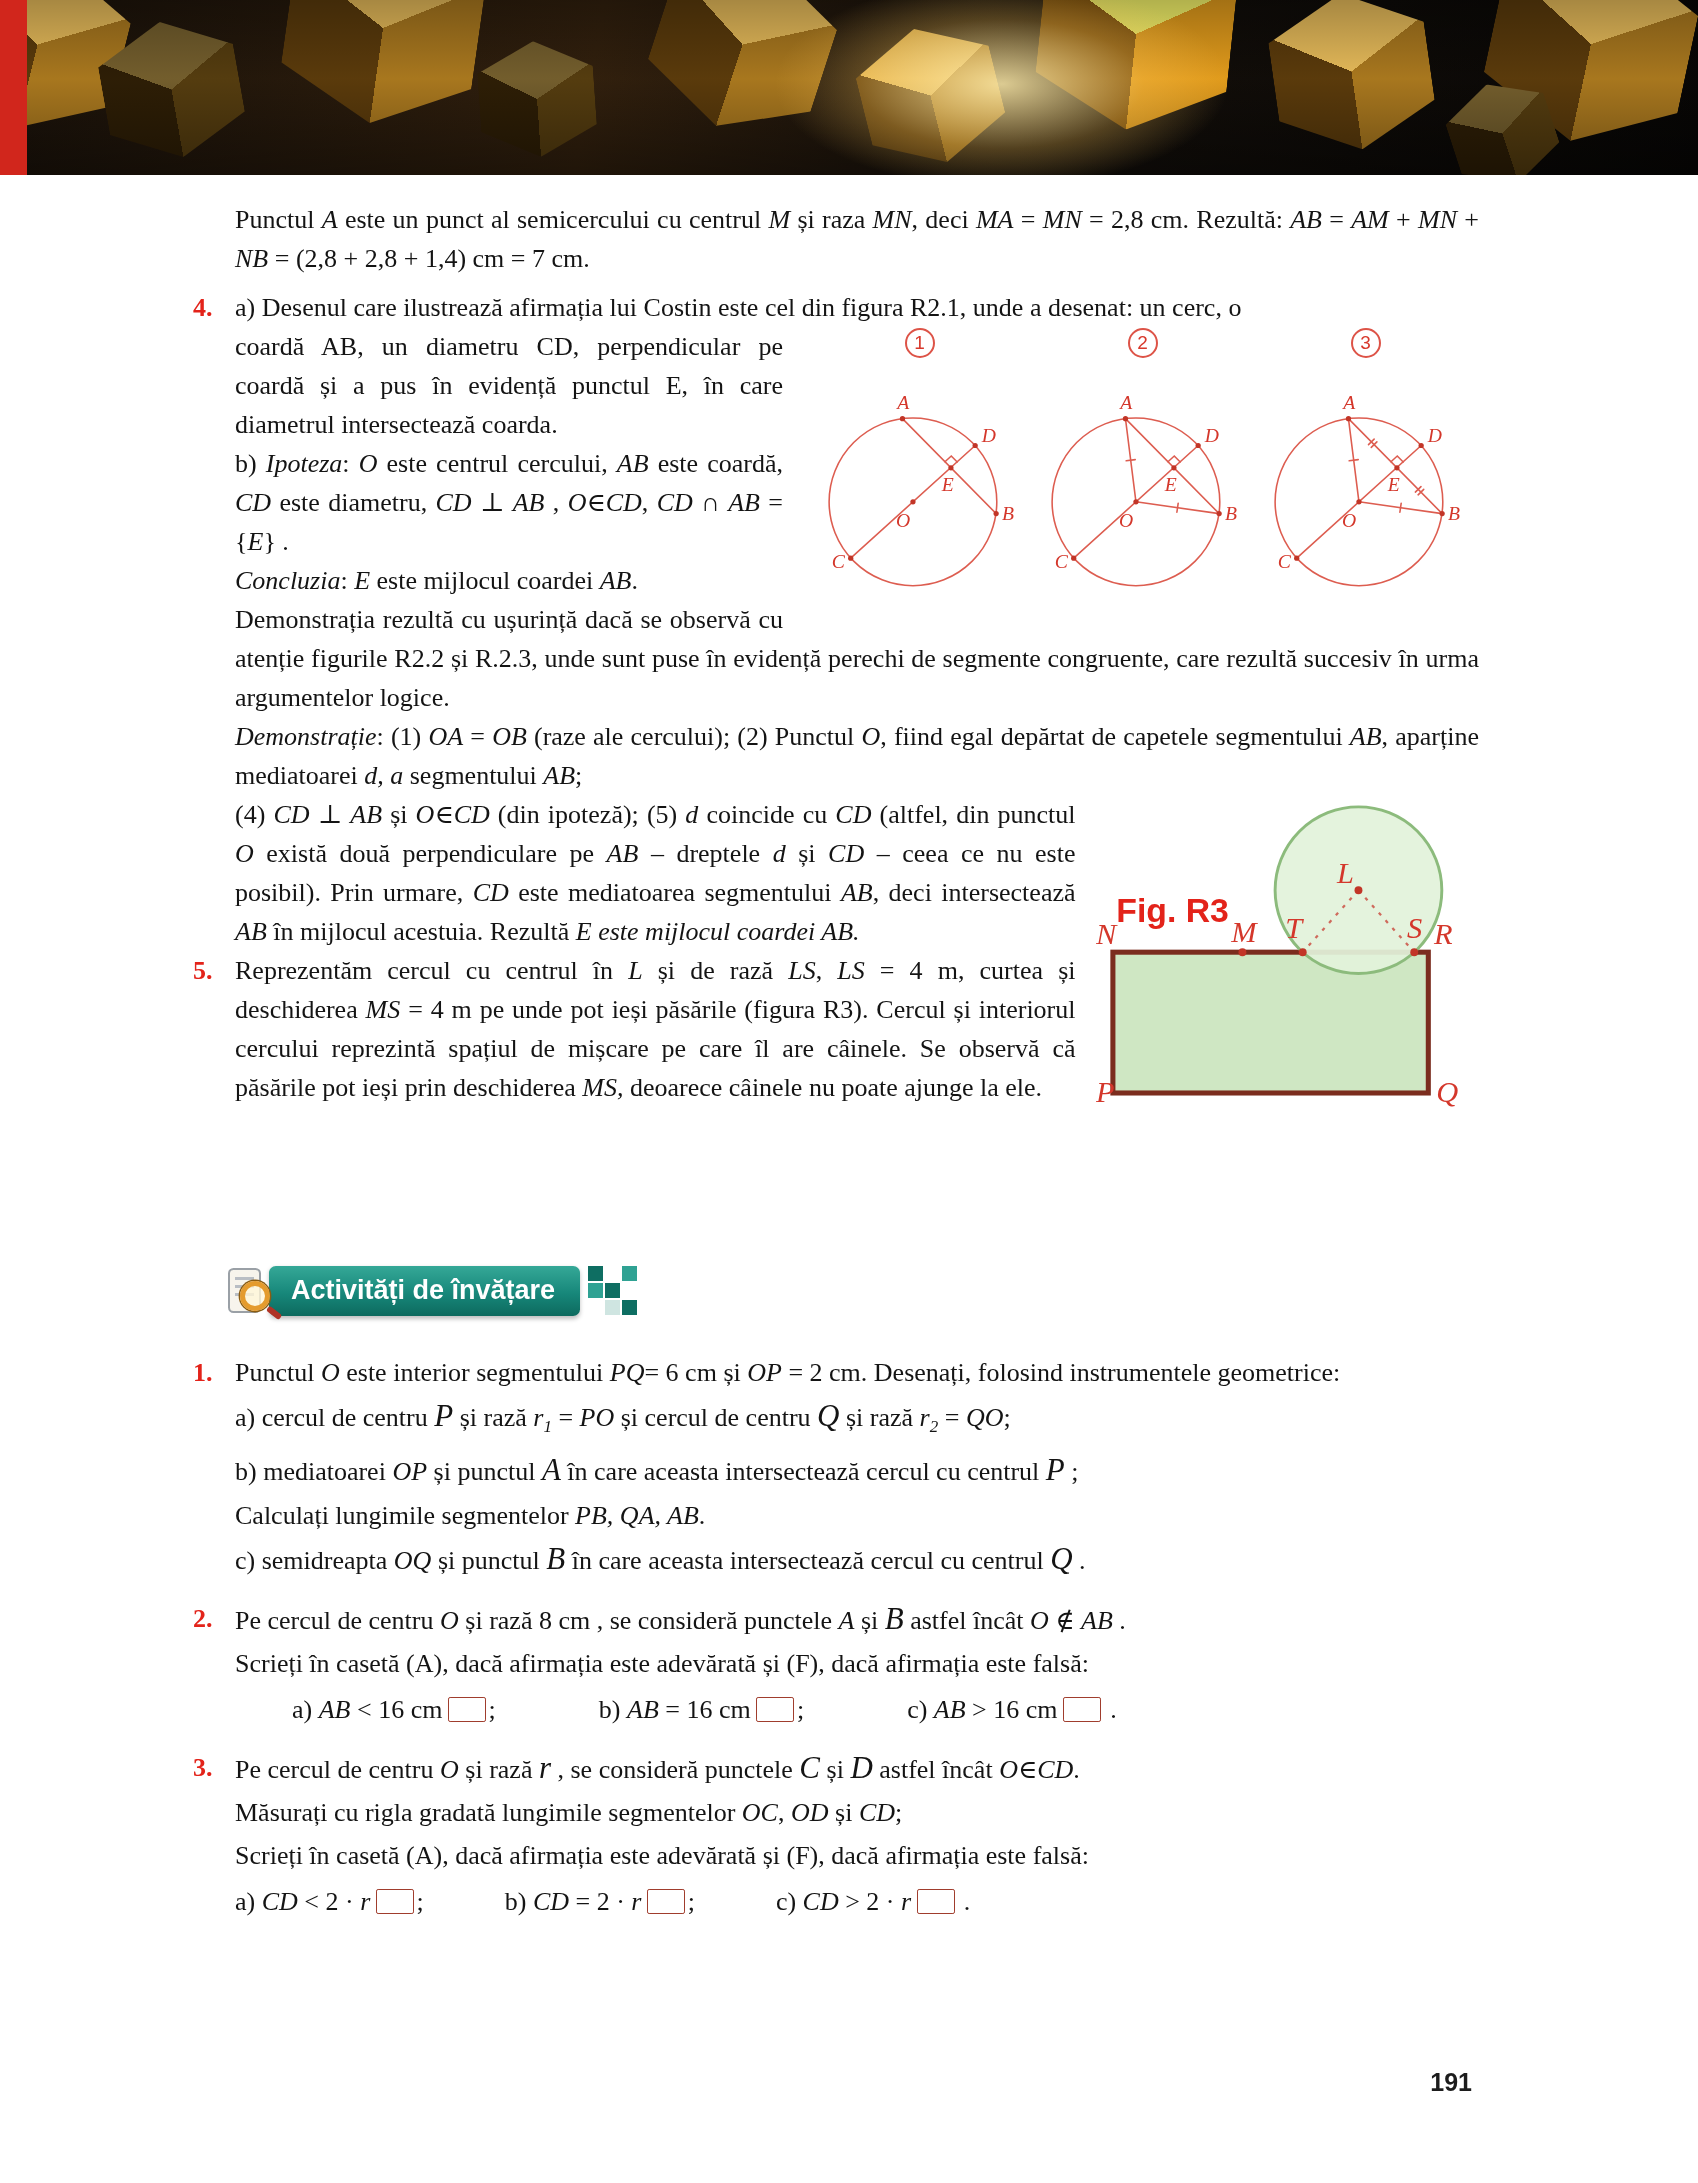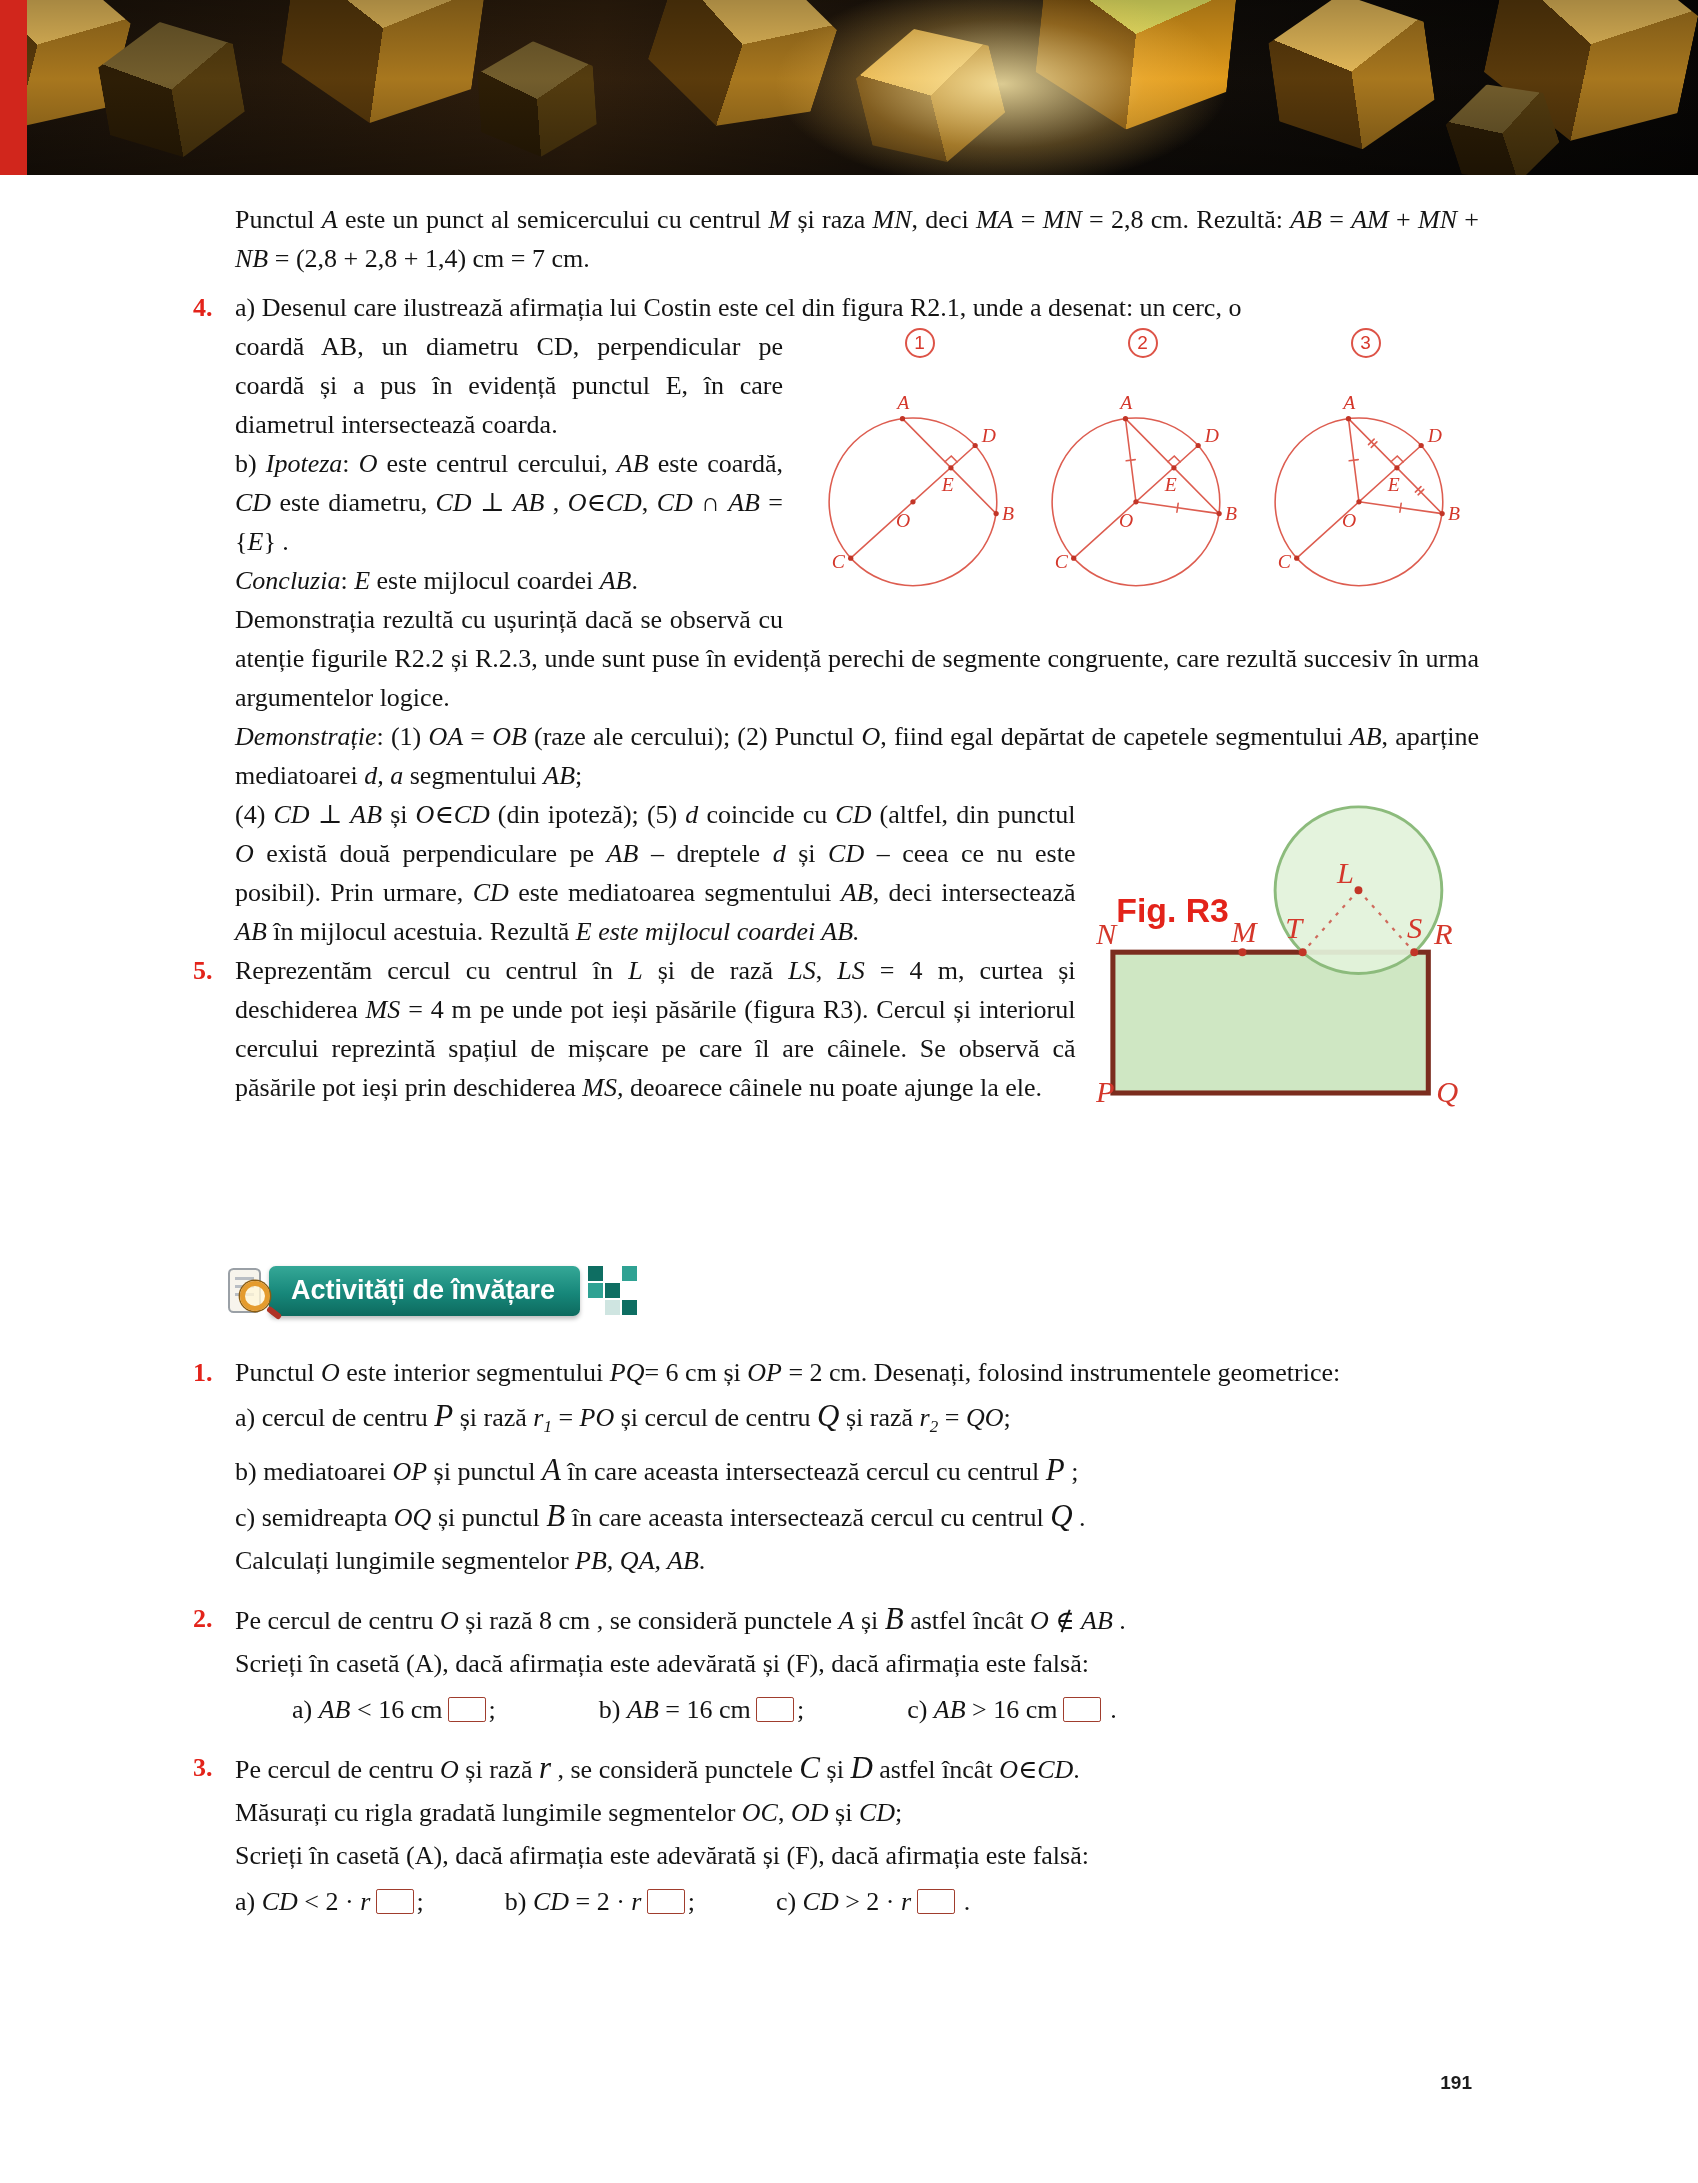--- a/index.html
+++ b/index.html
@@ -70,21 +70,21 @@
 .subpara{margin-top:4.1px;text-align:justify}
 .optrow{display:flex;align-items:flex-end;margin-top:6.8px}
 .opt{white-space:nowrap}
 .abox{display:inline-block;width:38px;height:25px;border:1.7px solid #a03d2d;border-radius:2.1px;
   vertical-align:-4.8px;margin-left:5.5px;margin-right:2.7px;background:#fff}
 .o2{margin-left:57px}
 .o2 .opt{margin-right:103px}
 .o3 .opt{margin-right:81px}
 
 .pageno{position:absolute;right:226px;bottom:81px;font-family:"Liberation Sans",sans-serif;
-  font-weight:700;font-size:19px;color:#1c1c1c}
+  font-weight:700;font-size:25px;color:#1c1c1c}
 </style>
 </head>
 <body>
 
 <div class="band">
   <div class="cube" style="left:-48px;top:-41px;width:171px;height:171px;transform:rotate(14deg)"></div>
   <div class="cube dim" style="left:103px;top:20.5px;width:137px;height:137px;transform:rotate(-10deg)"></div>
   <div class="cube" style="left:287px;top:-68px;width:192px;height:192px;transform:rotate(8deg)"></div>
   <div class="cube dim" style="left:479px;top:41px;width:116px;height:116px;transform:rotate(-4deg)"></div>
   <div class="cube" style="left:657px;top:-41px;width:171px;height:171px;transform:rotate(18deg)"></div>
@@ -267,22 +267,22 @@
     </div>
   </div>
 
   <div class="acts">
 
     <div class="actblock block">
       <span class="inum">1.</span>
       <div class="para"><span>Punctul </span><span class="seg-i">O</span><span> este interior segmentului </span><span class="seg-i">PQ</span><span>= 6 cm și </span><span class="seg-i">OP</span><span> = 2 cm. Desenați, folosind instrumentele geometrice:</span></div>
       <div class="subpara"><span>a) cercul de centru </span><span class="seg-big">P</span><span> și rază </span><span class="seg-i">r</span><span class="seg-sub">1</span><span> = </span><span class="seg-i">PO</span><span> și cercul de centru </span><span class="seg-big">Q</span><span> și rază </span><span class="seg-i">r</span><span class="seg-sub">2</span><span> = </span><span class="seg-i">QO</span><span>;</span></div>
       <div class="subpara"><span>b) mediatoarei </span><span class="seg-i">OP</span><span> și punctul </span><span class="seg-big">A</span><span> în care aceasta intersectează cercul cu centrul </span><span class="seg-big">P</span><span> ;</span></div>
+      <div class="subpara"><span>Calculați lungimile segmentelor </span><span class="seg-i">PB, QA, AB</span><span>.</span></div>
       <div class="subpara"><span>c) semidreapta </span><span class="seg-i">OQ</span><span> și punctul </span><span class="seg-big">B</span><span> în care aceasta intersectează cercul cu centrul </span><span class="seg-big">Q</span><span> .</span></div>
-      <div class="subpara"><span>Calculați lungimile segmentelor </span><span class="seg-i">PB, QA, AB</span><span>.</span></div>
     </div>
 
     <div class="actblock block">
       <span class="inum">2.</span>
       <div class="para"><span>Pe cercul de centru </span><span class="seg-i">O</span><span> și rază 8 cm , se consideră punctele </span><span class="seg-i">A</span><span> și </span><span class="seg-big">B</span><span> astfel încât </span><span class="seg-i">O</span><span> ∉ </span><span class="seg-i">AB</span><span> .</span></div>
       <div class="subpara"><span>Scrieți în casetă (A), dacă afirmația este adevărată și (F), dacă afirmația este falsă:</span></div>
       <div class="optrow o2">
         <span class="opt"><span><span>a) </span><span class="seg-i">AB</span><span> &lt; 16 cm</span></span><span class="abox"></span><span>;</span></span>
         <span class="opt"><span><span>b) </span><span class="seg-i">AB</span><span> = 16 cm</span></span><span class="abox"></span><span>;</span></span>
         <span class="opt"><span><span>c) </span><span class="seg-i">AB</span><span> &gt; 16 cm</span></span><span class="abox"></span><span> .</span></span>

